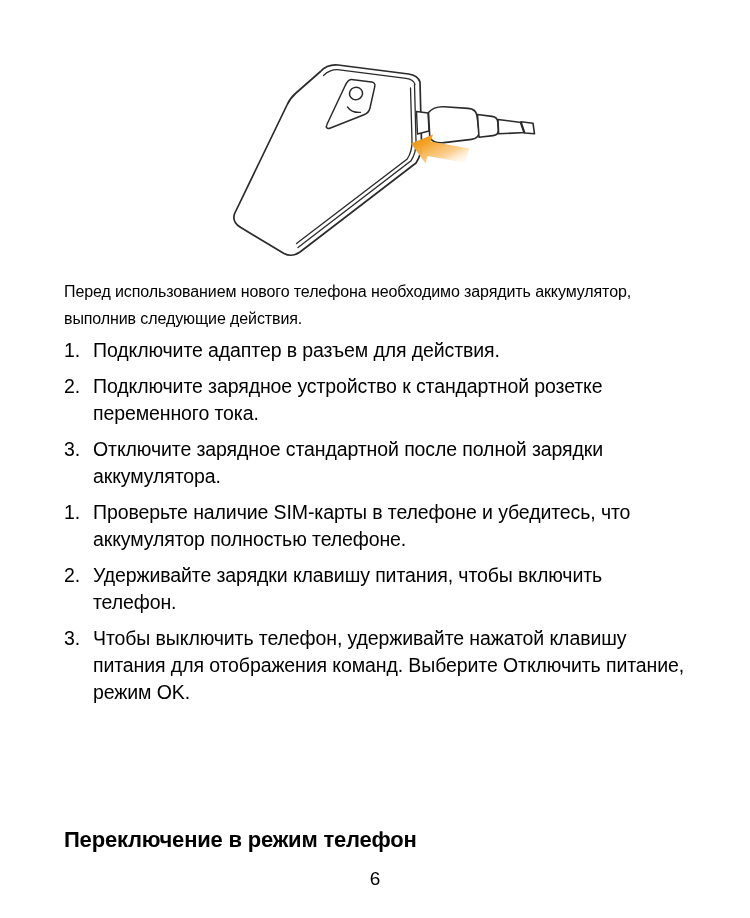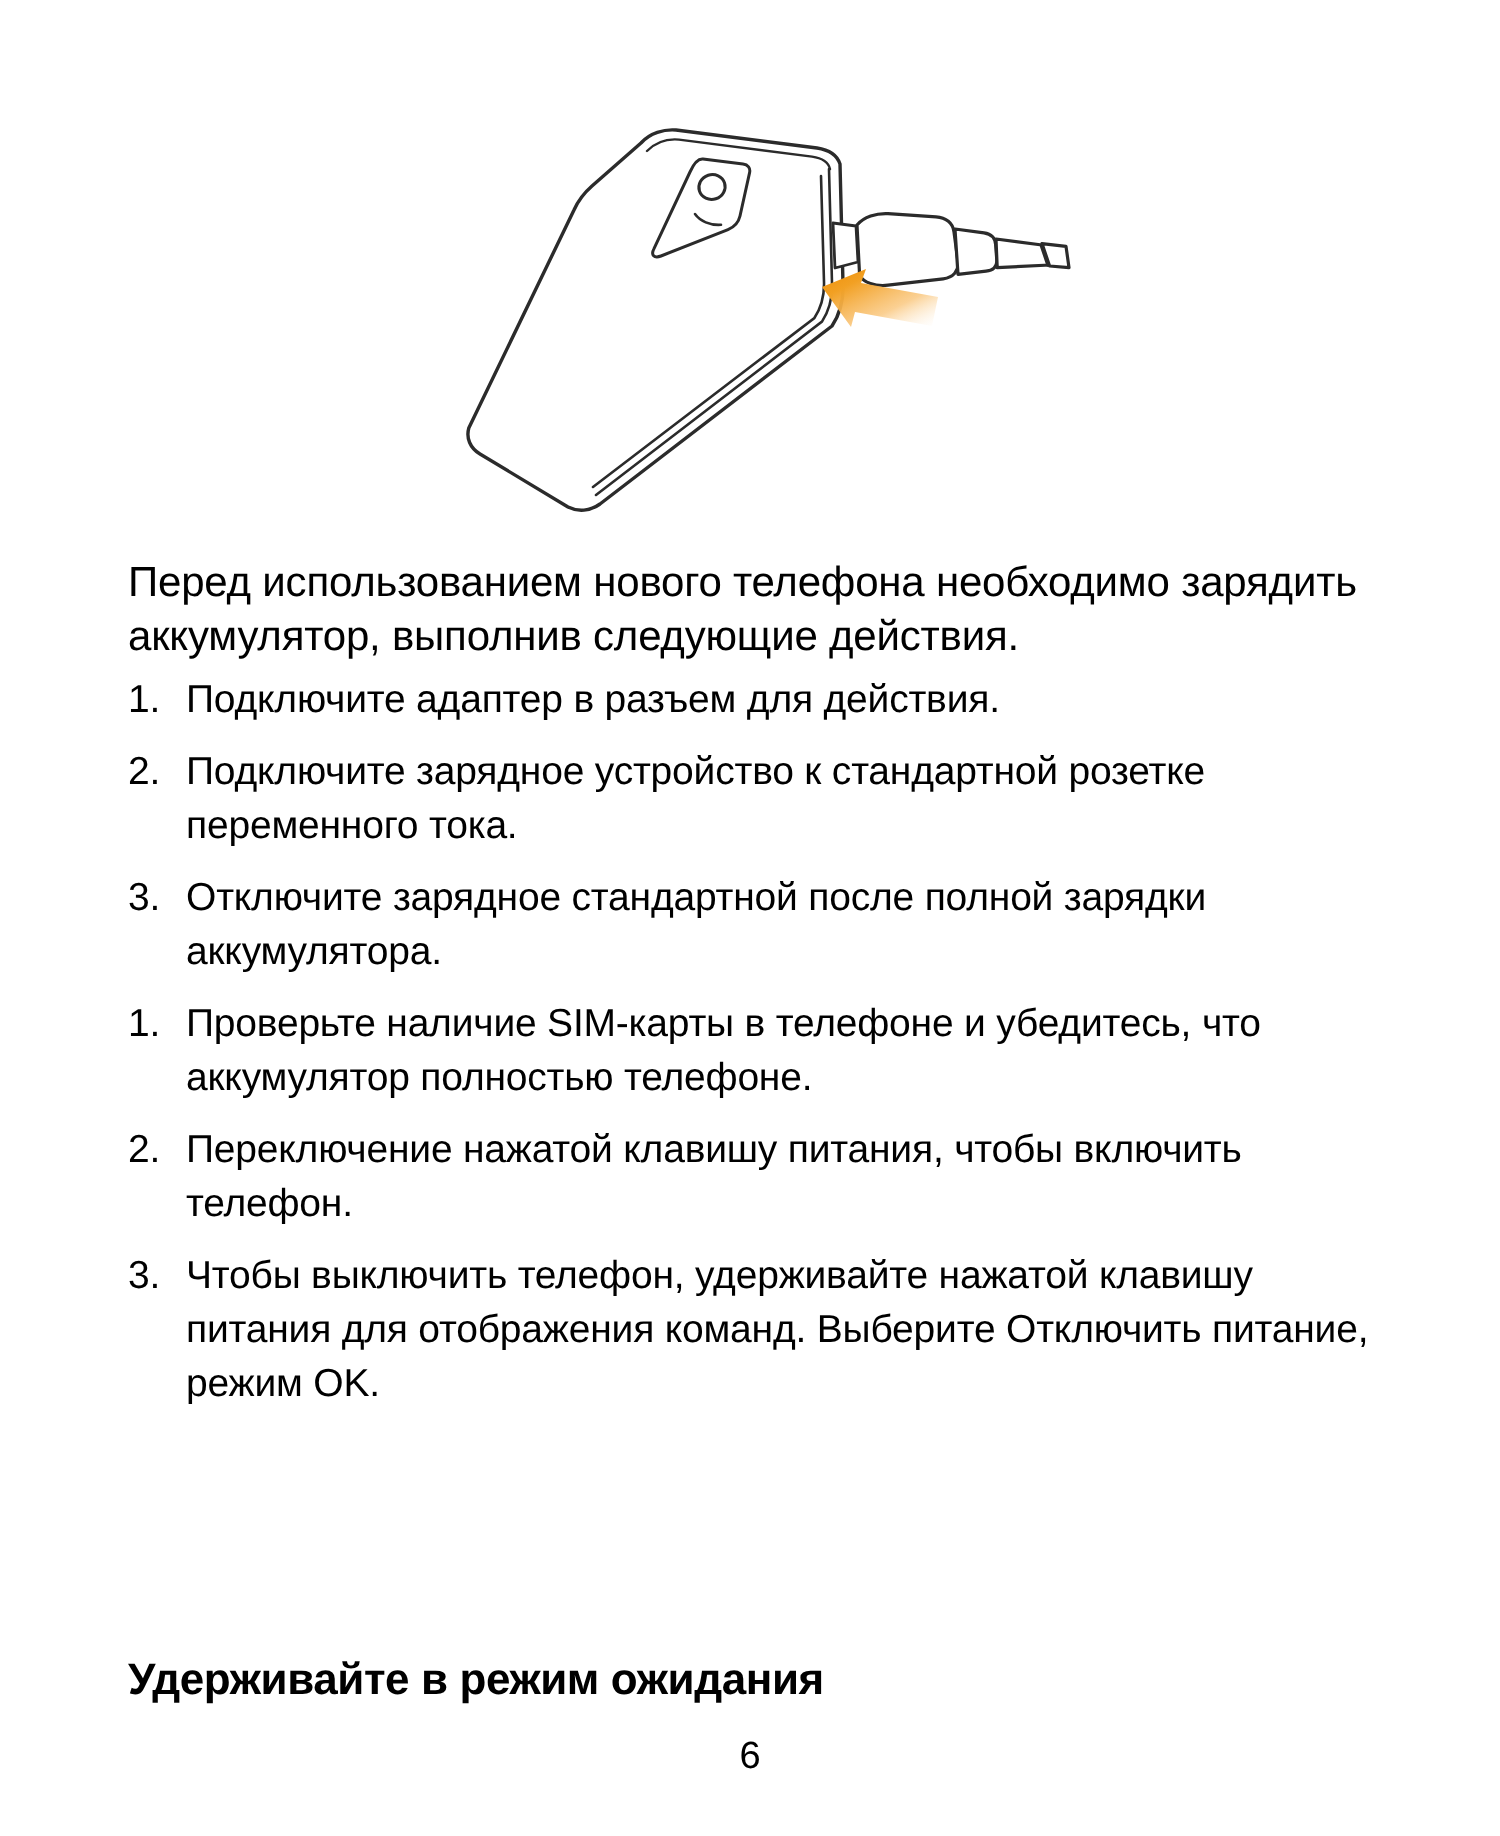--- a/index.html
+++ b/index.html
@@ -27,21 +27,21 @@
 
   
   #content {
     position: absolute;
     left: 64px;
     top: 278px;
     width: 622px;
   }
 
   .para {
-    font-size: 21px;
+    font-size: 16px;
     line-height: 27px;
     margin: 0 0 5px 0;
     letter-spacing: -0.1px;
   }
 
   ol.num-list {
     list-style: none;
     margin: 0;
     padding: 0;
   }
@@ -208,25 +208,25 @@
   </ol>
 
 
   <ol class="num-list" id="list-two">
     <li>
       <span class="marker">1.</span>
       <span class="itxt"><span>Проверьте наличие SIM-карты в телефоне и убедитесь, что аккумулятор полностью телефоне.</span></span>
     </li>
     <li>
       <span class="marker">2.</span>
-      <span class="itxt"><span>Переключение нажатой </span><b>клавишу питания</b><span>, чтобы включить телефон.</span></span>
+      <span class="itxt"><span>Удерживайте зарядки </span><b>клавишу питания</b><span>, чтобы включить телефон.</span></span>
     </li>
     <li>
       <span class="marker">3.</span>
       <span class="itxt"><span>Чтобы выключить телефон, удерживайте нажатой </span><b>клавишу питания</b><span> для отображения команд. Выберите </span><b>Отключить питание</b><span>, режим </span><b>OK</b><span>.</span></span>
     </li>
   </ol>
 
 </div>
 
-<h2 class="section-head-bottom">Удерживайте в режим ожидания</h2>
+<h2 class="section-head-bottom">Переключение в режим телефон</h2>
 
 <div id="page-number">6</div>
 
 </body></html>

